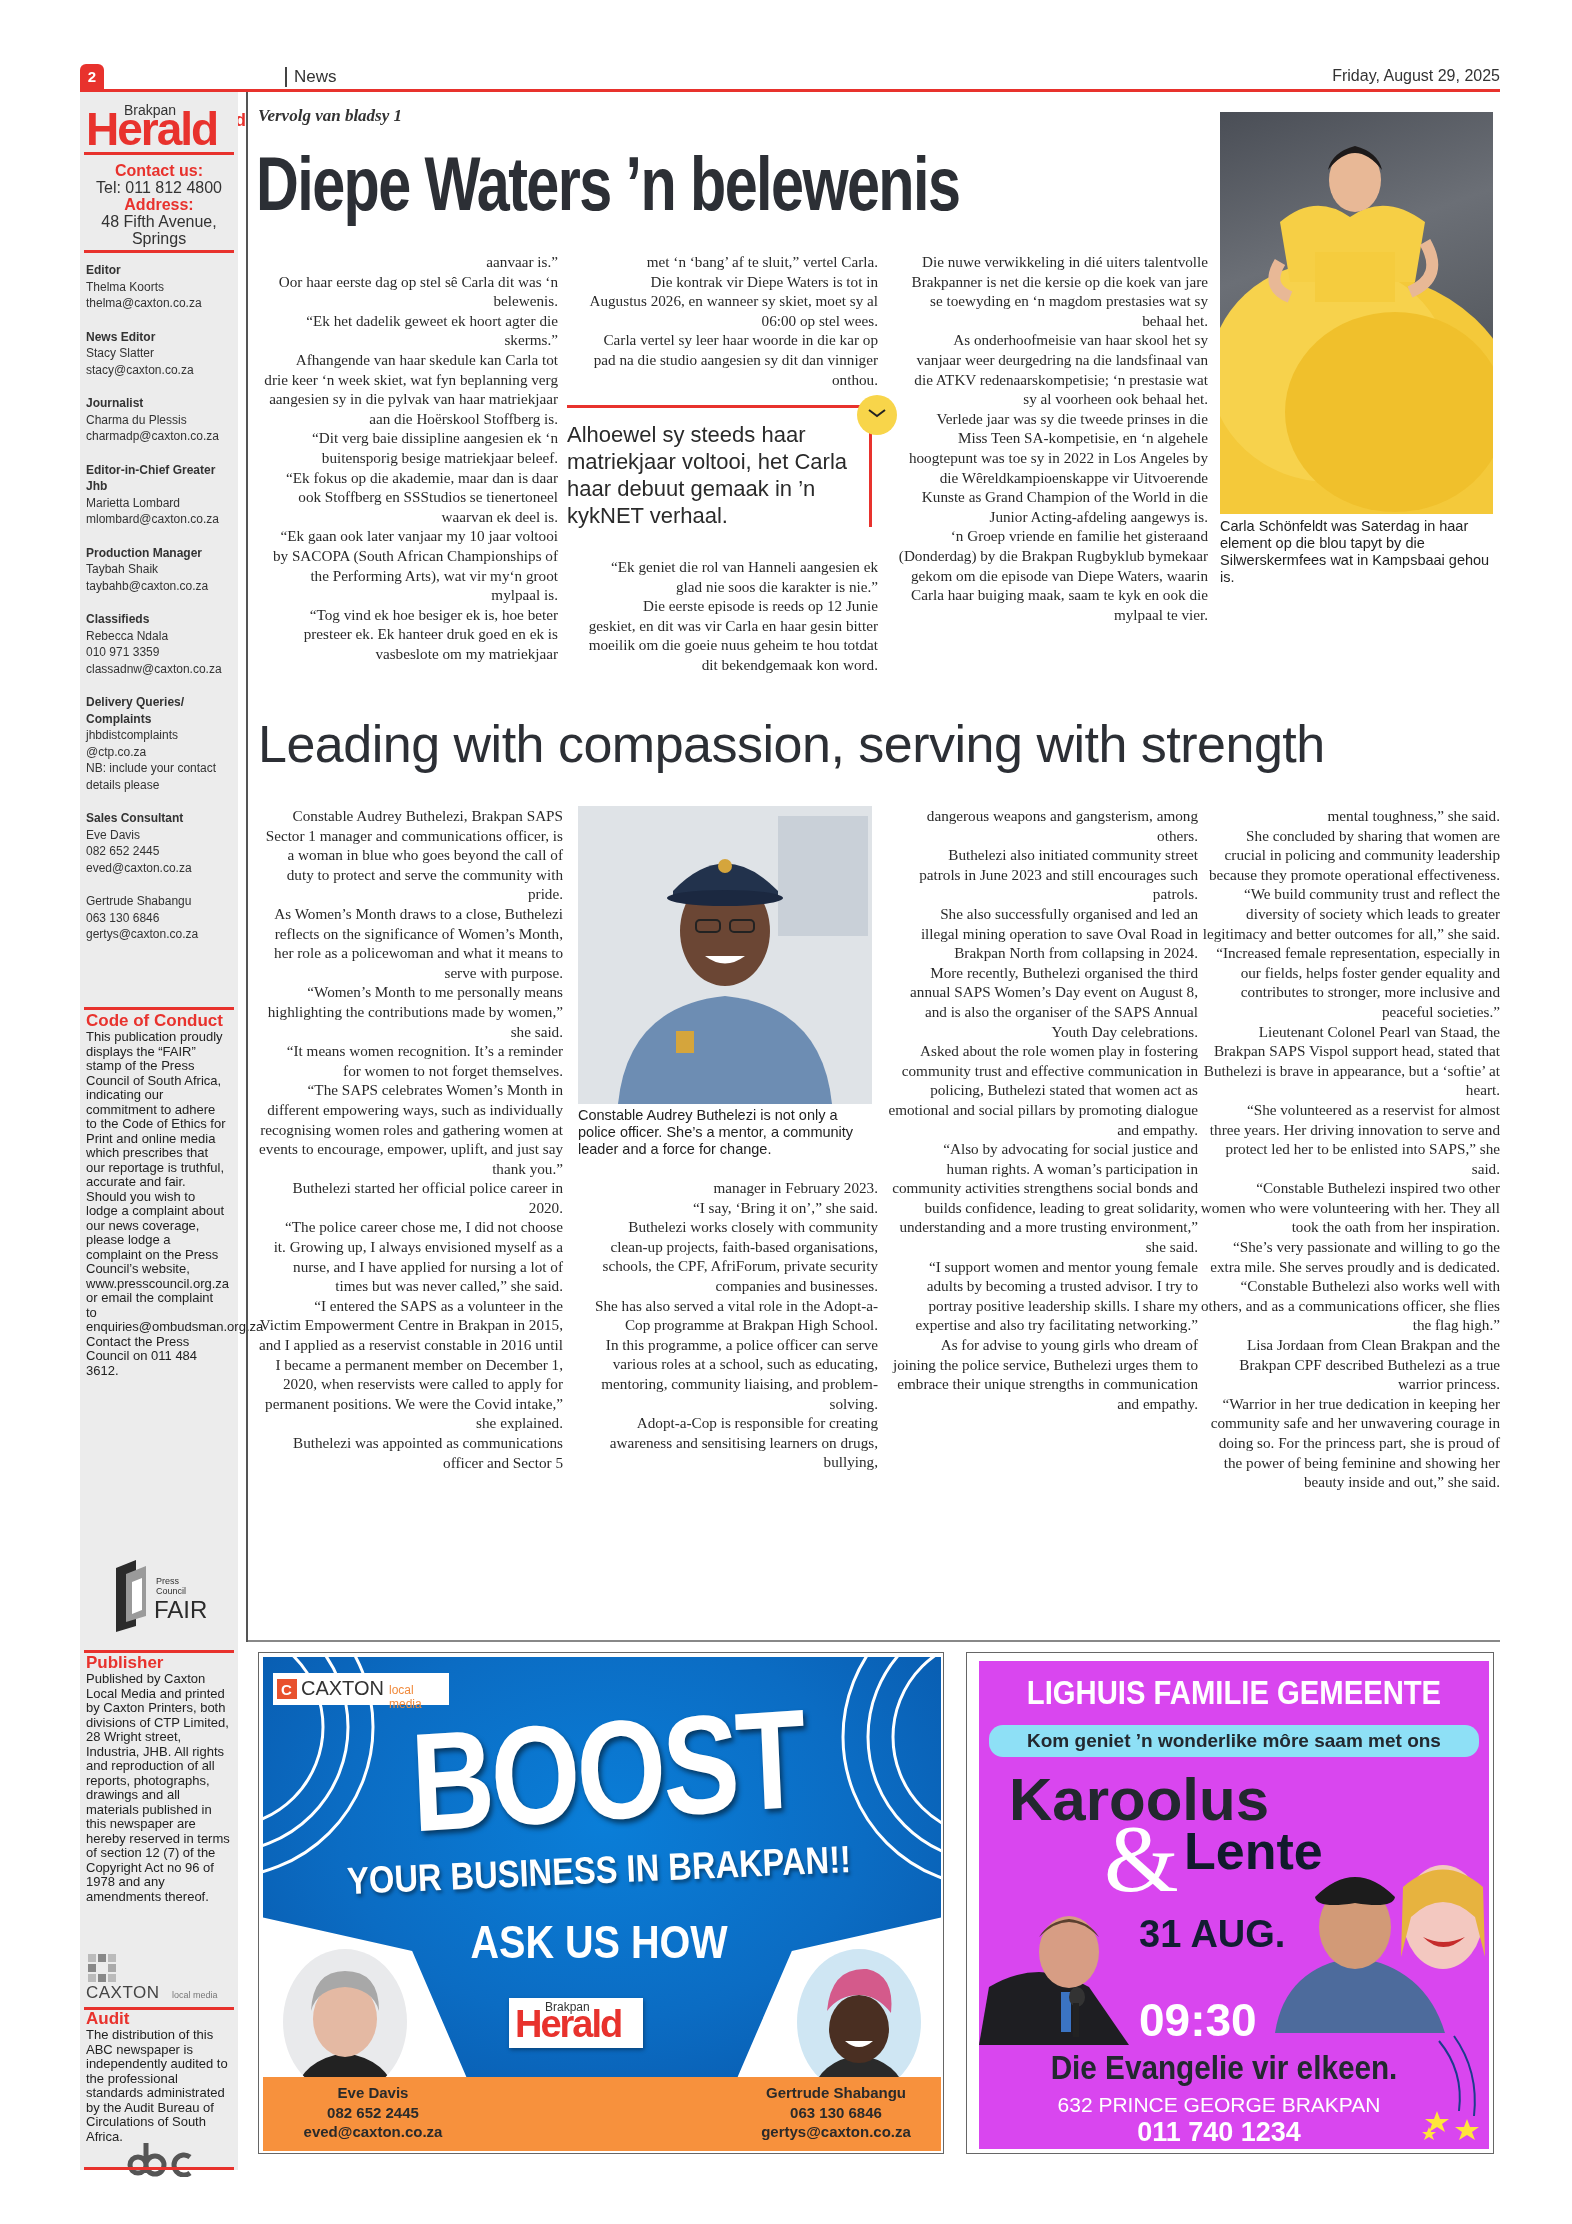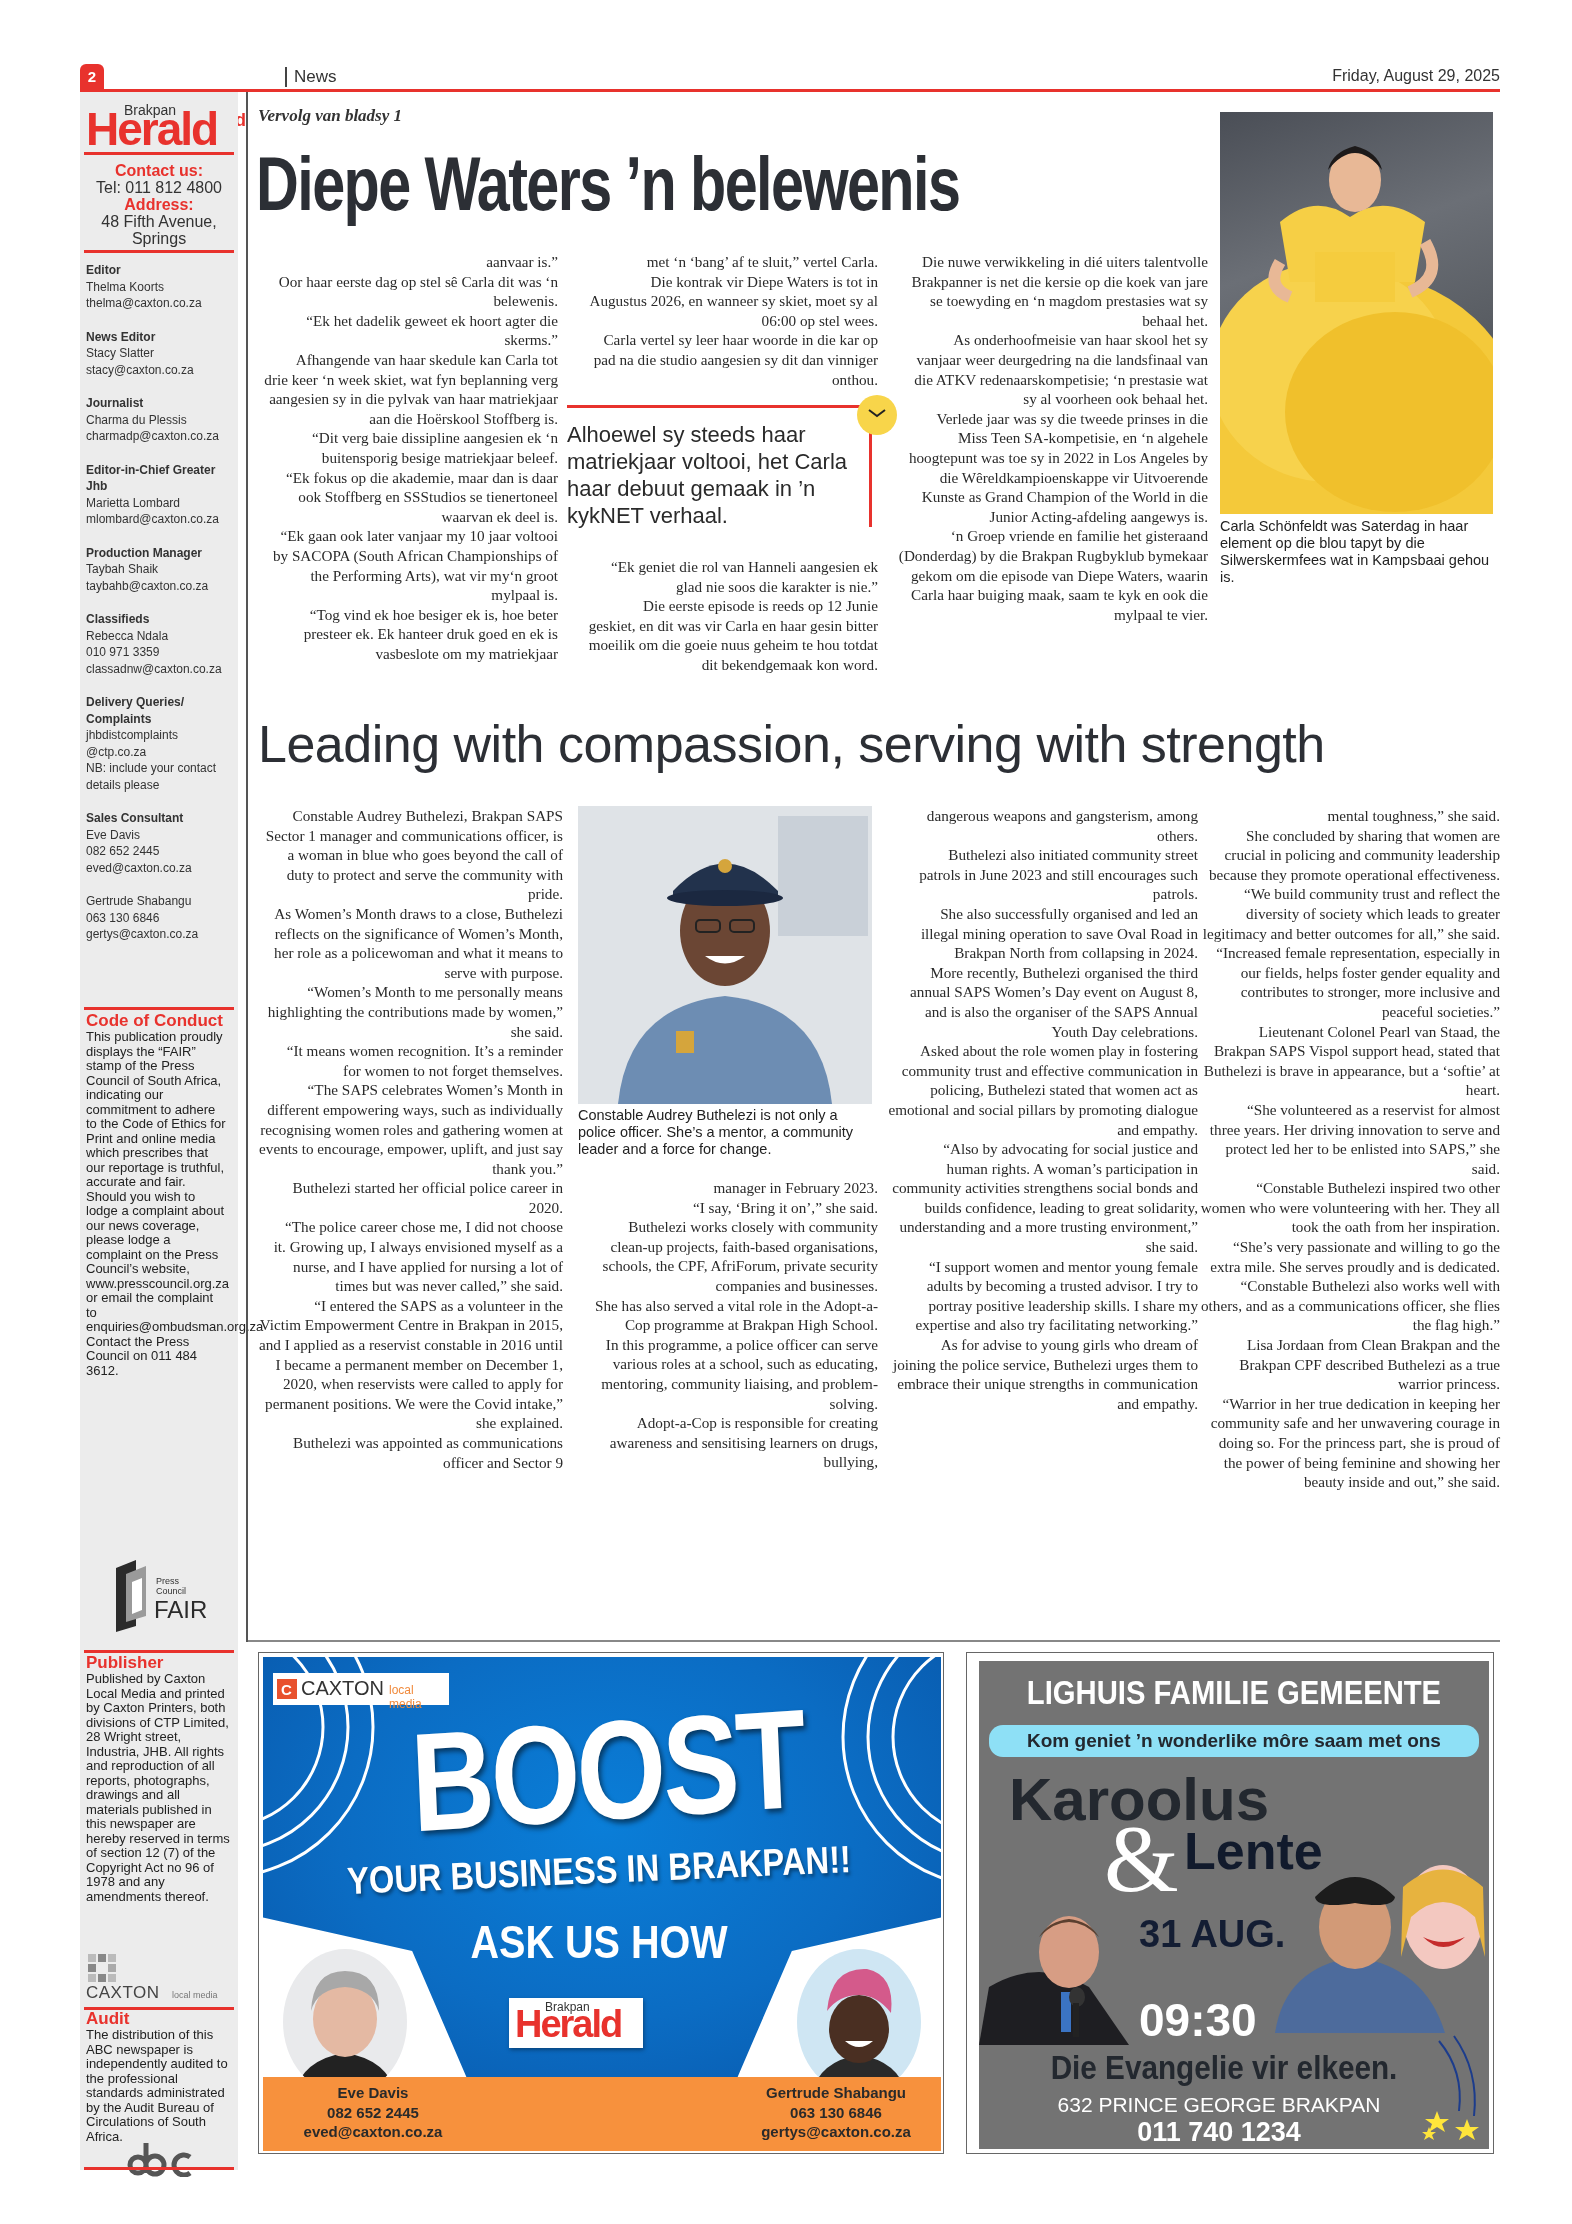--- a/index.html
+++ b/index.html
@@ -65,21 +65,21 @@
   .ad1-caxton { position: absolute; left: 14px; top: 20px; width: 176px; height: 32px; background: #fff; }
   .ad1-boost { position: absolute; left: 88px; top: 48px; width: 520px; text-align: center; font: bold 140px "Liberation Sans", sans-serif; color: #fff; letter-spacing: -4px; line-height: 140px; transform: scaleX(0.82) rotate(-3deg); text-shadow: 3px 4px 6px rgba(0,0,0,0.5); }
   .ad1-sub { position: absolute; left: 30px; top: 196px; width: 620px; text-align: center; font: bold 38px "Liberation Sans", sans-serif; color: #fff; transform: rotate(-2.5deg) scaleX(0.86); text-shadow: 2px 3px 4px rgba(0,0,0,0.4); }
   .ad1-ask { position: absolute; left: 130px; top: 262px; width: 420px; text-align: center; font: bold 46px "Liberation Sans", sans-serif; color: #fff; transform: scaleX(0.86); }
   .ad1-portrait { position: absolute; width: 124px; height: 146px; border-radius: 50%; overflow: hidden; }
   .ad1-herald { position: absolute; left: 250px; top: 345px; width: 134px; height: 50px; background: #fff; box-shadow: 1px 2px 4px rgba(0,0,0,0.35); }
   .ad1-footer { position: absolute; left: 4px; top: 424px; width: 678px; height: 74px; background: #f7913d; }
   .ad1-contact { position: absolute; top: 6px; text-align: center; font: bold 15px "Liberation Sans", sans-serif; color: #2a2a2a; line-height: 19.5px; }
 
   .ad2 { position: absolute; left: 966px; top: 1652px; width: 528px; height: 502px; border: 1px solid #666; background: #fff; overflow: hidden; font-family: "Liberation Sans", sans-serif; }
-  .ad2-bg { position: absolute; left: 12px; top: 8px; width: 510px; height: 488px; background: #737373; overflow: hidden; }
+  .ad2-bg { position: absolute; left: 12px; top: 8px; width: 510px; height: 488px; background: #d946ef; overflow: hidden; }
   .ad2-title { position: absolute; left: 0; top: 12px; width: 510px; text-align: center; font: bold 34px "Liberation Sans", sans-serif; color: #fff; letter-spacing: 0px; transform: scaleX(0.86); }
   .ad2-pill { position: absolute; left: 10px; top: 64px; width: 490px; height: 32px; border-radius: 14px; background: #8ee0f6; text-align: center; font: bold 19px "Liberation Sans", sans-serif; color: #23282f; line-height: 32px; }
   .ad2-karoolus { position: absolute; left: 30px; top: 104px; font: bold 60px "Liberation Sans", sans-serif; color: #23282f; }
   .ad2-amp { position: absolute; left: 125px; top: 150px; font: 96px "Liberation Serif", serif; color: #fff; line-height: 96px; }
   .ad2-lente { position: absolute; left: 205px; top: 160px; font: bold 52px "Liberation Sans", sans-serif; color: #111a2c; }
   .ad2-date { position: absolute; left: 160px; top: 252px; font: bold 38px "Liberation Sans", sans-serif; color: #131d33; }
   .ad2-time { position: absolute; left: 160px; top: 284px; font: bold 46px "Liberation Sans", sans-serif; color: #fff; margin-top: 48px; }
   .ad2-evangelie { position: absolute; left: 0; top: 388px; width: 490px; text-align: center; font: bold 33px "Liberation Sans", sans-serif; color: #23282f; transform: scaleX(0.9); }
   .ad2-address { position: absolute; left: 70px; top: 432px; width: 340px; text-align: center; font: 21px "Liberation Sans", sans-serif; color: #fff; }
   .ad2-phone { position: absolute; left: 70px; top: 456px; width: 340px; text-align: center; font: bold 27px "Liberation Sans", sans-serif; color: #fff; }
@@ -269,21 +269,21 @@
 
 <div class="col" id="a2c1" style="left:258px; top:806px; width:305px;">
     <p>Constable Audrey Buthelezi, Brakpan SAPS Sector 1 manager and communications officer, is a woman in blue who goes beyond the call of duty to protect and serve the community with pride.</p>
     <p class="i">As Women’s Month draws to a close, Buthelezi reflects on the significance of Women’s Month, her role as a policewoman and what it means to serve with purpose.</p>
     <p class="i">“Women’s Month to me personally means highlighting the contributions made by women,” she said.</p>
     <p class="i">“It means women recognition. It’s a reminder for women to not forget themselves.</p>
     <p class="i">“The SAPS celebrates Women’s Month in different empowering ways, such as individually recognising women roles and gathering women at events to encourage, empower, uplift, and just say thank you.”</p>
     <p class="i">Buthelezi started her official police career in 2020.</p>
     <p class="i">“The police career chose me, I did not choose it. Growing up, I always envisioned myself as a nurse, and I have applied for nursing a lot of times but was never called,” she said.</p>
     <p class="i">“I entered the SAPS as a volunteer in the Victim Empowerment Centre in Brakpan in 2015, and I applied as a reservist constable in 2016 until I became a permanent member on December 1, 2020, when reservists were called to apply for permanent positions. We were the Covid intake,” she explained.</p>
-    <p class="i">Buthelezi was appointed as communications officer and Sector 9</p>
+    <p class="i">Buthelezi was appointed as communications officer and Sector 5</p>
   </div>
 
 <div class="photo2">
   <svg width="294" height="298" viewBox="0 0 294 298">
     <rect x="0" y="0" width="294" height="298" fill="#dfe3e7"></rect>
     <rect x="200" y="10" width="90" height="120" fill="#c9d0d8"></rect>
     <path d="M40 298 Q50 200 147 190 Q244 200 254 298 Z" fill="#6d8db3"></path>
     <ellipse cx="147" cy="125" rx="45" ry="55" fill="#6b4634"></ellipse>
     <path d="M95 85 Q147 30 200 85 L200 95 L95 95 Z" fill="#22324c"></path>
     <ellipse cx="147" cy="92" rx="58" ry="8" fill="#1b2840"></ellipse>

